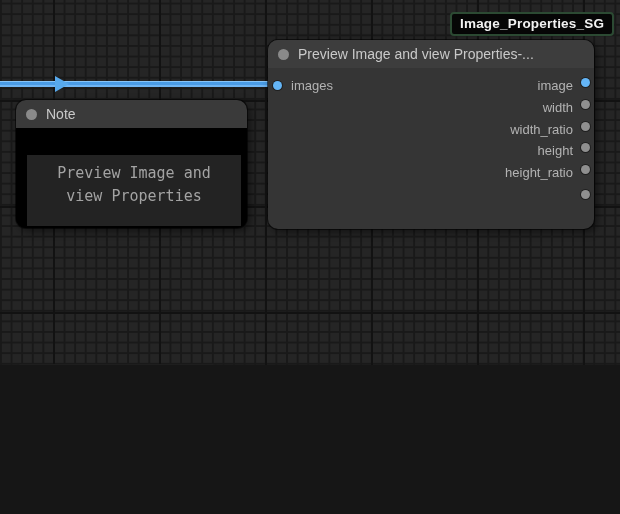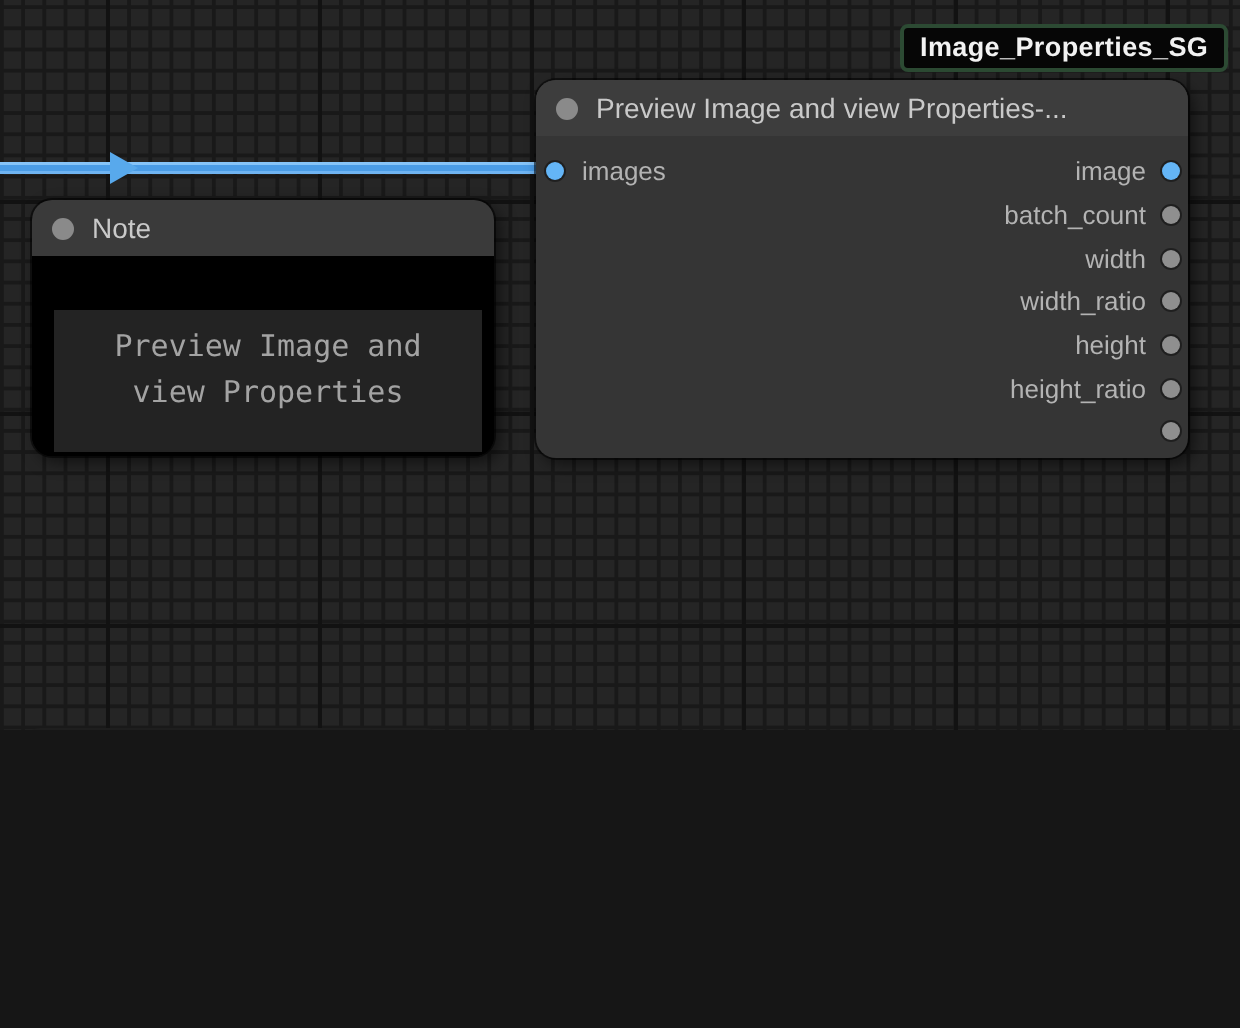--- a/index.html
+++ b/index.html
@@ -37,21 +37,21 @@
 
   
   #main-node{left:268px;top:40px;width:326px;height:189px;background:#353535;}
   #main-node .node-body{padding-top:7px;}
   .slot-row{position:relative;height:21.7px;display:flex;align-items:center;}
   .slot-dot{width:9px;height:9px;border-radius:50%;flex:0 0 auto;
     box-shadow:0 0 0 1px rgba(0,0,0,.4);}
   .in-slot{display:flex;align-items:center;}
   .in-slot .slot-dot{margin-left:5px;}
   .in-label{margin-left:9px;color:#b3b3b3;font-size:13px;}
-  .out-slot{margin-left:auto;display:flex;align-items:center;}
+  .out-slot{margin-left:auto;display:flex;}
   .out-label{color:#b3b3b3;font-size:13px;}
   .out-slot .slot-dot{margin-left:8px;margin-right:4px;}
 
   
   #note-node{left:16px;top:100px;width:231px;height:128px;background:#000;}
   #note-node .node-header{background:#3a3a3a;}
   .note-body{position:absolute;left:0;top:28px;right:0;bottom:0;background:#000;border-radius:0 0 10px 10px;}
   .note-text{position:absolute;left:11px;top:27px;width:198px;height:58px;
     background:#232323;padding:7px 8px 6px 8px;
     font-family:"DejaVu Sans Mono",monospace;font-size:15px;line-height:23px;
@@ -102,26 +102,20 @@
           <div class="slot-dot" style="background: rgb(100, 181, 246);"></div>
           <div class="in-label">images</div>
         </div>
         <div class="out-slot">
           <div class="out-label">image</div>
           <div class="slot-dot" style="background: rgb(100, 181, 246);"></div>
         </div>
       </div>
       <div class="slot-row">
         <div class="out-slot">
-          <div class="out-label">batch_count</div>
-          <div class="slot-dot" style="background: rgb(143, 143, 143);"></div>
-        </div>
-      </div>
-      <div class="slot-row">
-        <div class="out-slot">
           <div class="out-label">width</div>
           <div class="slot-dot" style="background: rgb(143, 143, 143);"></div>
         </div>
       </div>
       <div class="slot-row">
         <div class="out-slot">
           <div class="out-label">width_ratio</div>
           <div class="slot-dot" style="background: rgb(143, 143, 143);"></div>
         </div>
       </div>

